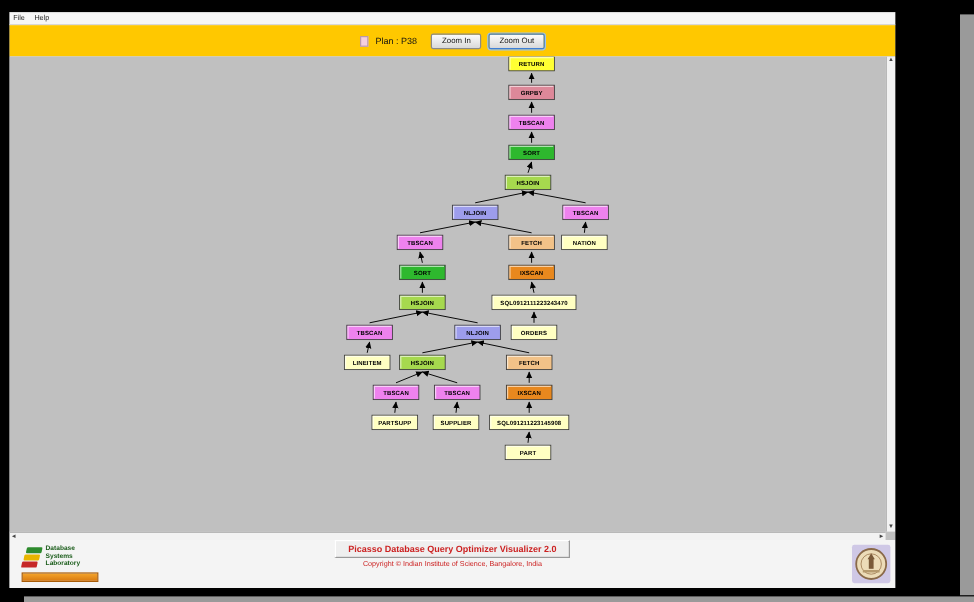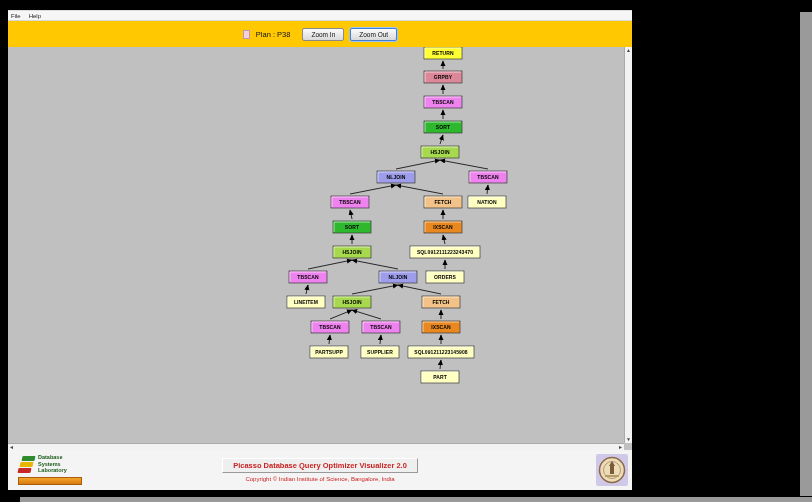--- a/index.html
+++ b/index.html
@@ -3,21 +3,21 @@
 <meta charset="utf-8">
 <style>
   html,body{margin:0;padding:0;}
   body{
     width:812px;height:502px;background:#000;position:relative;overflow:hidden;
     font-family:"Liberation Sans",sans-serif;
   }
   .shadow-right{position:absolute;left:800px;top:12px;width:12px;height:484px;background:#9a9a9a;}
   .shadow-bottom{position:absolute;left:20px;top:497px;width:792px;height:5px;background:#9a9a9a;}
   .app-window{
-    position:absolute;left:8px;top:10px;width:624px;height:480px;
+    position:absolute;left:8px;top:10px;width:738px;height:480px;
     background:#f0f0f0;border-top:1px solid #ddd;box-sizing:border-box;
     display:flex;flex-direction:column;
   }
   .menubar{
     height:9px;background:#f6f6f6;border-bottom:1px solid #d8d8d8;
     display:flex;align-items:center;gap:8px;padding:0 3px;flex:0 0 auto;
   }
   .menu-item{font-size:6px;color:#222;line-height:8px;cursor:default;}
   .toolbar{
     height:26px;background:#ffc800;flex:0 0 auto;
@@ -46,21 +46,21 @@
     display:flex;flex-direction:column;justify-content:space-between;align-items:center;
   }
   .hscroll{
     position:absolute;left:0;right:8px;bottom:0;height:7px;background:#f2f2f2;
     border-top:1px solid #aaa;box-sizing:border-box;
     display:flex;flex-direction:row;justify-content:space-between;align-items:center;
   }
   .sb-arrow{font-size:5px;line-height:5px;color:#444;padding:1px;cursor:pointer;}
   .footer{
     height:40px;flex:0 0 auto;background:#f4f4f4;position:relative;
-    display:flex;flex-direction:column;align-items:center;justify-content:center;
+    display:flex;flex-direction:column;align-items:center;
   }
   .footer-title{
     border:1px solid #999;border-top-color:#fff;border-left-color:#fff;background:#efefef;
     color:#cc2222;font-weight:bold;font-size:7.5px;padding:2px 10px;margin-bottom:3px;
   }
   .footer-copy{color:#cc2222;font-size:6px;}
   .dsl-logo{position:absolute;left:8px;top:3px;width:72px;height:34px;}
   .dsl-blocks{position:absolute;left:2px;top:2px;width:18px;height:20px;}
   .dsl-block{position:absolute;width:13px;height:5px;border-radius:1px;}
   .dsl-b1{background:#2e8b2e;left:4px;top:1px;transform:skewX(-12deg);}

